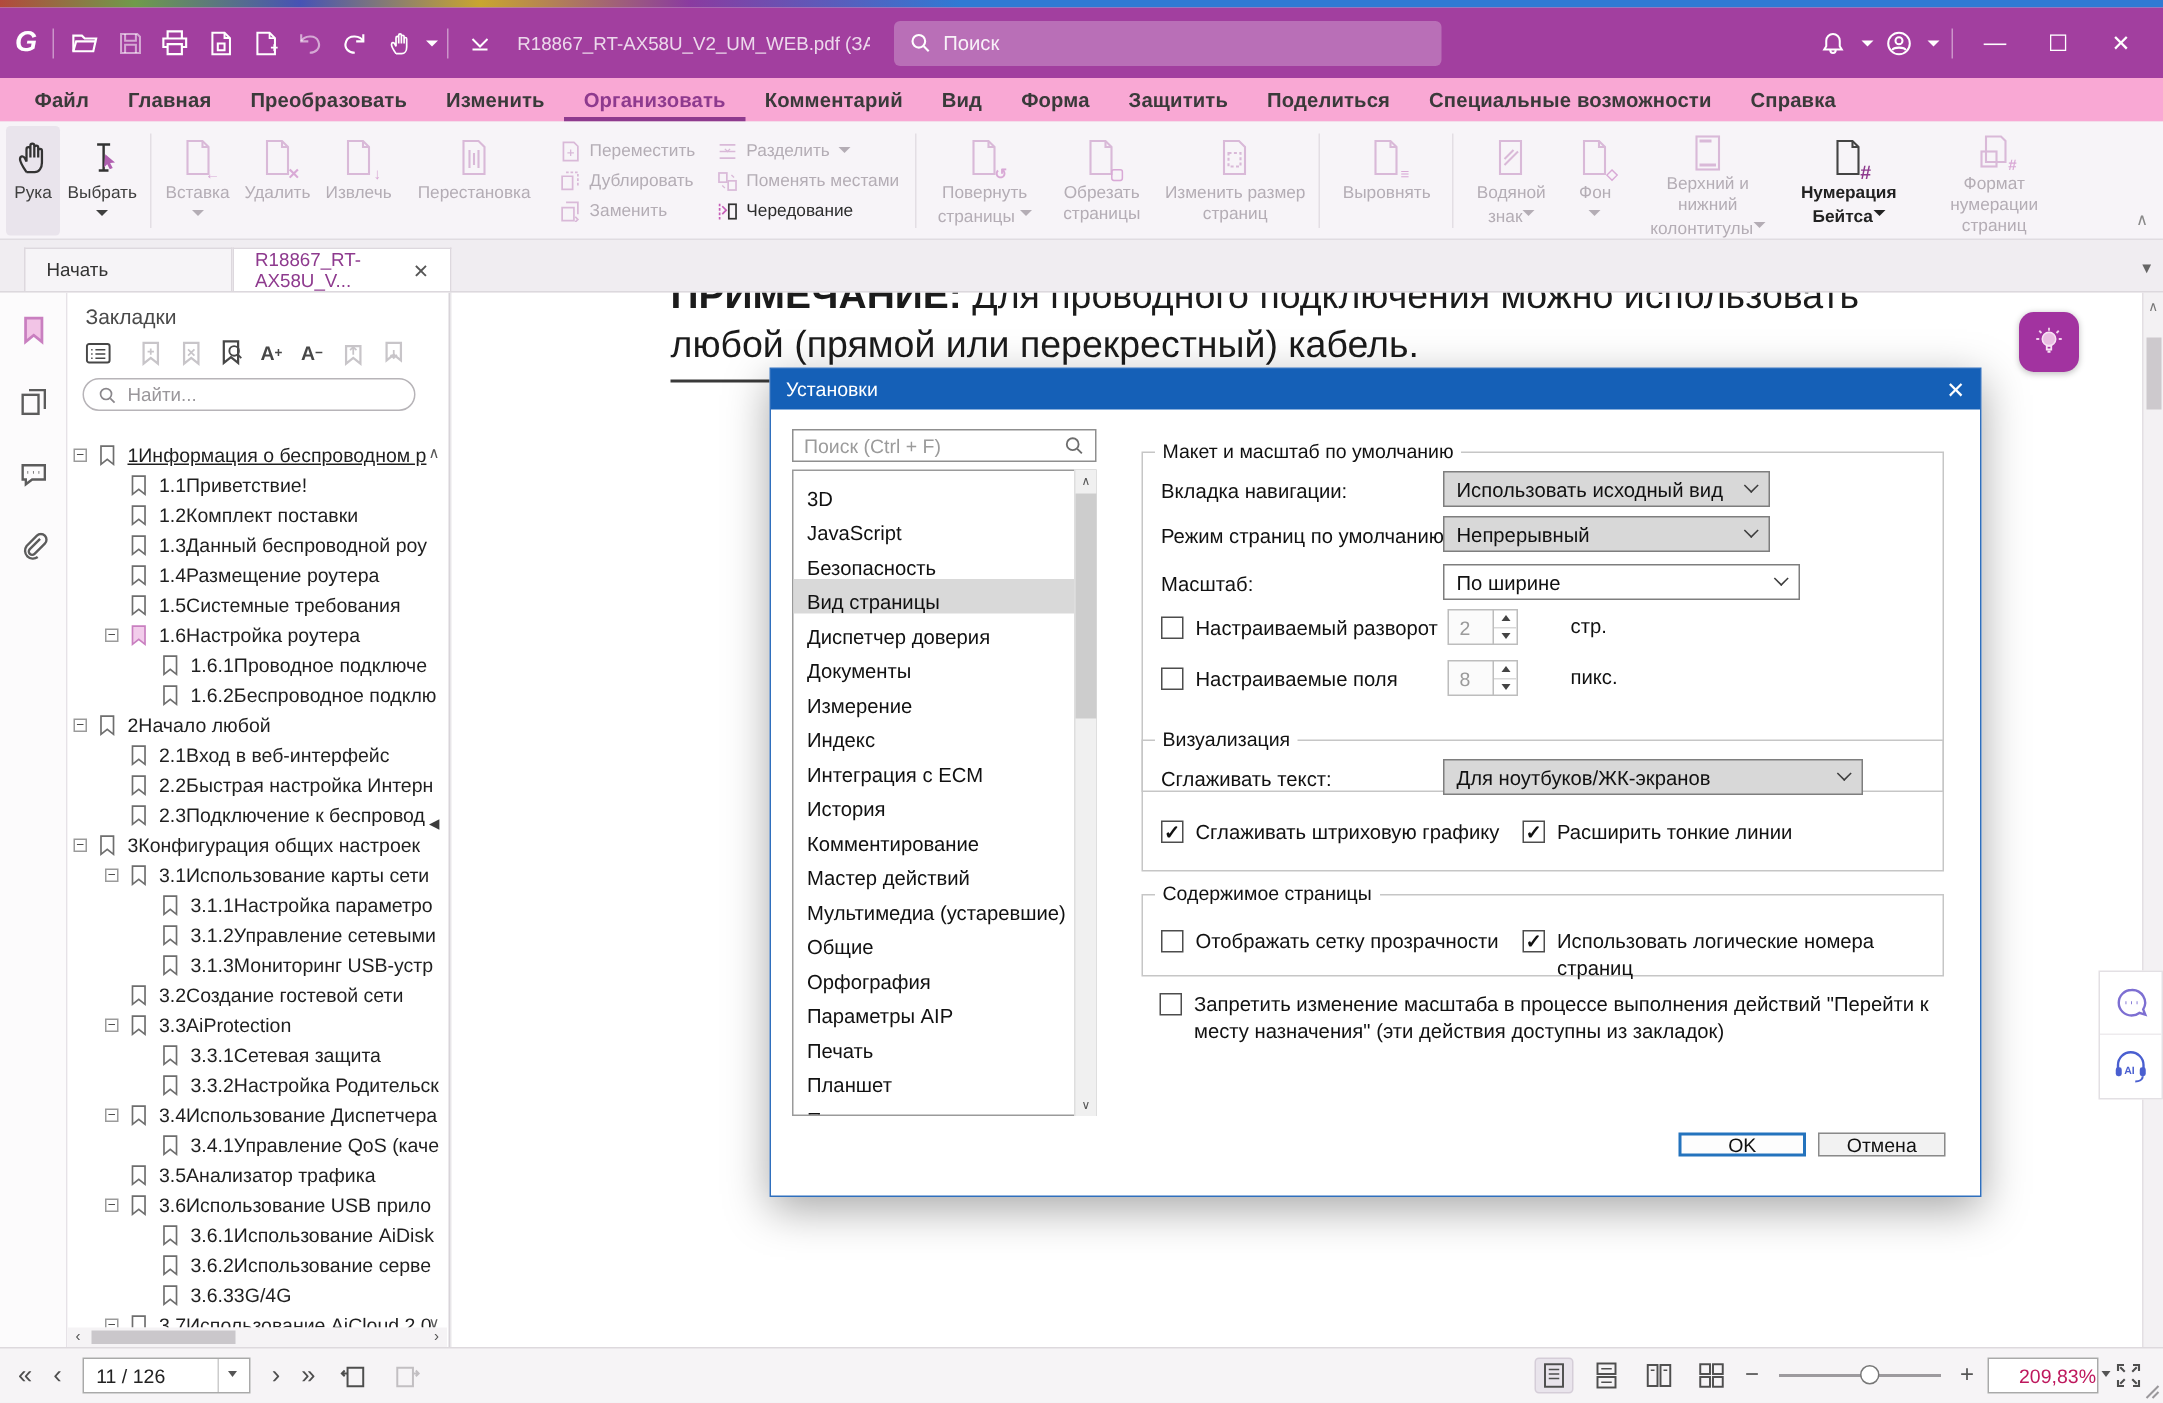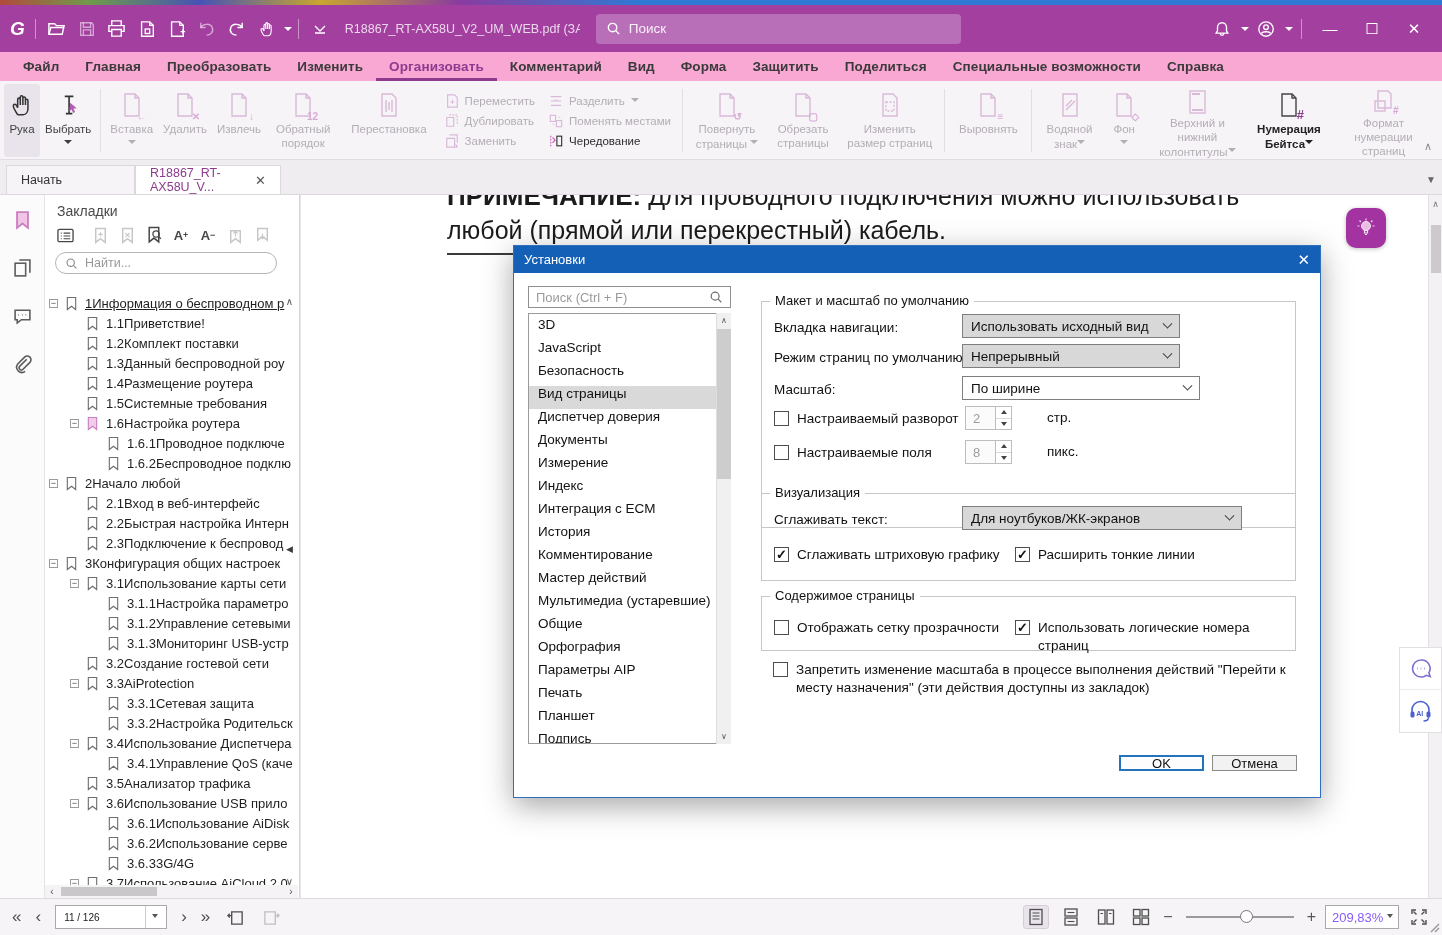--- a/index.html
+++ b/index.html
@@ -39,21 +39,21 @@
 .vsep{width:1px;background:#e3dee4;margin:5px 4px;flex:none}
 .scol{display:flex;flex-direction:column;justify-content:center;gap:6px;padding:0 7px}
 .sbtn{display:flex;align-items:center;gap:6px;font-size:11.5px;color:#b4adb5;white-space:nowrap}
 .sbtn.en{color:#2c2c2c}
 .sbtn svg{stroke:#d9b9d8;fill:none;stroke-width:1.3}
 .sbtn.en svg{stroke:#555}
 .rib-collapse{position:absolute;right:10px;bottom:6px;color:#8a8a8a;font-size:11px}
 
 .tabbar{position:absolute;top:160px;left:0;width:100%;height:35px;background:#f0edf1;border-bottom:1px solid #dcd8dd;display:flex;align-items:flex-end}
 .dtab{height:29px;display:flex;align-items:center;padding:0 14px;font-size:12.5px;border:1px solid #ddd8de;border-bottom:none;background:#f6f4f7;color:#333}
-.dtab.start{width:129px;margin-left:6px}
+.dtab.start{width:139px;margin-left:16px}
 .dtab.doc{width:146px;background:#fff;color:#8e3a8e;gap:10px}
 .dtab .x{color:#555;font-size:13px}
 .tab-chev{position:absolute;right:6px;bottom:9px;color:#666;font-size:10px}
 
 .main{position:absolute;top:195px;left:0;right:0;bottom:37px;overflow:hidden}
 .lstrip{position:absolute;left:0;top:0;bottom:0;width:45px;background:#fcfbfc;border-right:1px solid #e6e2e7;display:flex;flex-direction:column;align-items:center;padding-top:14px;gap:26px}
 .lstrip .si{width:22px;height:22px;display:flex;align-items:center;justify-content:center}
 .lstrip svg{stroke:#5c5c5c;fill:none;stroke-width:1.5}
 .lstrip .act svg{stroke:#c97fc0;fill:#f2c4e6}
 .bpanel{position:absolute;left:45px;top:0;bottom:0;width:255px;background:#fff;border-right:1px solid #d8d4d9}
@@ -97,21 +97,21 @@
 .floatr{position:absolute;right:0;top:452px;width:43px;background:#fff;border:1px solid #e3e0e4}
 .floatr .fb{height:42px;display:flex;align-items:center;justify-content:center;border-bottom:1px solid #eeebee}
 .floatr .fb:last-child{border-bottom:none}
 
 .dialog{position:absolute;left:513px;top:245px;width:808px;height:553px;background:#fff;border:1px solid #2f6fbd;box-shadow:0 8px 28px rgba(0,0,0,.35);z-index:50;font-size:13.5px;color:#111}
 .dlg-title{height:27px;background:#1560b7;color:#fff;font-size:13px;display:flex;align-items:center;padding:0 10px}
 .dlg-x{margin-left:auto;font-size:15px;width:28px;text-align:right}
 .dlg-search{position:absolute;left:14px;top:40px;width:203px;height:22px;border:1px solid #8f8f8f;display:flex;align-items:center;padding:0 7px;color:#9b9b9b;font-size:13px}
 .dlg-search svg{margin-left:auto;stroke:#6d6d6d;fill:none;stroke-width:1.4}
 .dlg-list{position:absolute;left:14px;top:67px;width:203px;bottom:53px;border:1px solid #9a9a9a;overflow:hidden;padding-top:3px}
-.dlg-list .item{height:23px;display:flex;align-items:flex-start;padding-left:9px;white-space:nowrap}
+.dlg-list .item{height:23px;display:flex;align-items:flex-end;padding-left:9px;white-space:nowrap}
 .dlg-list .item.selected{background:#d9d9d9}
 .dlg-scroll{position:absolute;right:0;top:0;bottom:0;width:15px;background:#f0f0f0;border-left:1px solid #dedede}
 .dlg-scroll .a{position:absolute;left:0;width:100%;text-align:center;font-size:8px;color:#555}
 .dlg-scroll .a.up{top:3px}.dlg-scroll .a.dn{bottom:3px}
 .dlg-scroll .thumb{position:absolute;left:0;top:16px;width:100%;height:150px;background:#cdcdcd}
 .grp{position:absolute;left:247px;width:535px;border:1px solid #c6c6c6}
 .gtitle{position:absolute;top:-9px;left:8px;background:#fff;padding:0 5px;font-size:13px}
 .g1{top:55px;height:227px}
 .g2{top:247px;height:88px}
 .g3{top:350px;height:55px}
@@ -129,33 +129,33 @@
 .tri-d{width:0;height:0;border:3.5px solid transparent;border-top:4px solid #444;margin-bottom:-3px}
 .cbl{position:absolute;display:flex;align-items:flex-start;line-height:1.35}
 .cb{width:15px;height:15px;border:1px solid #4d4d4d;background:#fff;display:inline-block;flex:none;position:relative;margin-right:8px;margin-top:1px}
 .cb.on::after{content:"\2713";position:absolute;left:1px;top:-2px;font-size:13px;font-weight:bold;color:#111}
 .btn{position:absolute;top:509px;width:85px;height:16px;display:flex;align-items:center;justify-content:center;font-size:13px}
 .btn.ok{left:605px;background:#fdfdfd;border:2px solid #2473bd}
 .btn.cancel{left:698px;background:#f2f2f2;border:1px solid #8a8a8a}
 
 .statusbar{position:absolute;left:0;bottom:0;width:100%;height:37px;background:#f6f4f6;border-top:1px solid #ddd9dd;display:flex;align-items:center;padding:0 12px;color:#4e4e4e}
 .sb-nav{display:flex;align-items:center;gap:14px;font-size:17px}
-.pagebox{width:112px;height:24px;border:1px solid #a9a9a9;background:#fff;display:flex;align-items:center;font-size:10px;color:#222;padding:0 8px}
+.pagebox{width:112px;height:24px;border:1px solid #a9a9a9;background:#fff;display:flex;align-items:center;font-size:13px;color:#222;padding:0 8px}
 .pagebox .pc{margin-left:auto;display:flex;align-items:center;border-left:1px solid #ccc;padding-left:6px;height:100%}
 .tri-d2{width:0;height:0;border:3.5px solid transparent;border-top:4px solid #555}
 .sb-ic{width:22px;height:22px;display:flex;align-items:center;justify-content:center}
 .sb-ic svg{stroke:#4e4e4e;fill:none;stroke-width:1.4}
 .sb-ic.dis svg{stroke:#c2bfc2}
 .sb-right{margin-left:auto;display:flex;align-items:center;gap:9px}
 .layic{width:26px;height:24px;display:flex;align-items:center;justify-content:center;border-radius:3px}
 .layic svg{stroke:#4e4e4e;fill:none;stroke-width:1.3}
 .layic.act{background:#e9e4ec;border:1px solid #d5cdd8}
 .slider{width:108px;height:2px;background:#9d9a9e;position:relative;margin:0 4px}
 .slider .knob{position:absolute;left:54px;top:-6px;width:13px;height:13px;border-radius:50%;background:#fff;border:1.5px solid #777}
-.zoombox{width:74px;height:24px;border:1px solid #a9a9a9;background:#fff;display:flex;align-items:center;font-size:13px;color:#8b5cf6;padding:0 6px;gap:4px}
+.zoombox{width:74px;height:24px;border:1px solid #a9a9a9;background:#fff;display:flex;align-items:center;font-size:13px;color:#be185d;padding:0 20px;gap:4px}
 .zoombox .tri-d2{margin-left:auto}
 .grip{position:absolute;right:2px;bottom:2px;width:14px;height:14px}
 .pm{font-size:16px;color:#555}
 </style>
 </head>
 <body>
 
 <div class="desktop"></div>
 
 <div class="titlebar">
@@ -329,30 +329,20 @@
   </div>
   <div class="rbtn dis">
     <span class="ric">
         <svg width="24" height="26" viewBox="0 0 24 26" stroke="currentColor" fill="none" stroke-width="1.4">
           <path d="M5 2h10l4 4v18H5z"></path>
           <path d="M15 2v4h4"></path>
         </svg>
         <span class="acc">↓</span>
       </span>
     <span class="lbl">Извлечь</span>
-  </div>
-  <div class="rbtn dis" style="width:76px">
-    <span class="ric">
-        <svg width="24" height="26" viewBox="0 0 24 26" stroke="currentColor" fill="none" stroke-width="1.4">
-          <path d="M5 2h10l4 4v18H5z"></path>
-          <path d="M15 2v4h4"></path>
-        </svg>
-        <span class="acc">12</span>
-      </span>
-    <span class="lbl">Обратный порядок</span>
   </div>
   <div class="rbtn dis" style="width:100px">
     <span class="ric">
         <svg width="26" height="26" viewBox="0 0 26 26" stroke="currentColor" fill="none" stroke-width="1.4">
           <path d="M6 2h10l4 4v18H6z"></path>
           <path d="M10 8v12M13 10v8M16 8v12"></path>
         </svg>
       </span>
     <span class="lbl">Перестановка</span>
   </div>

